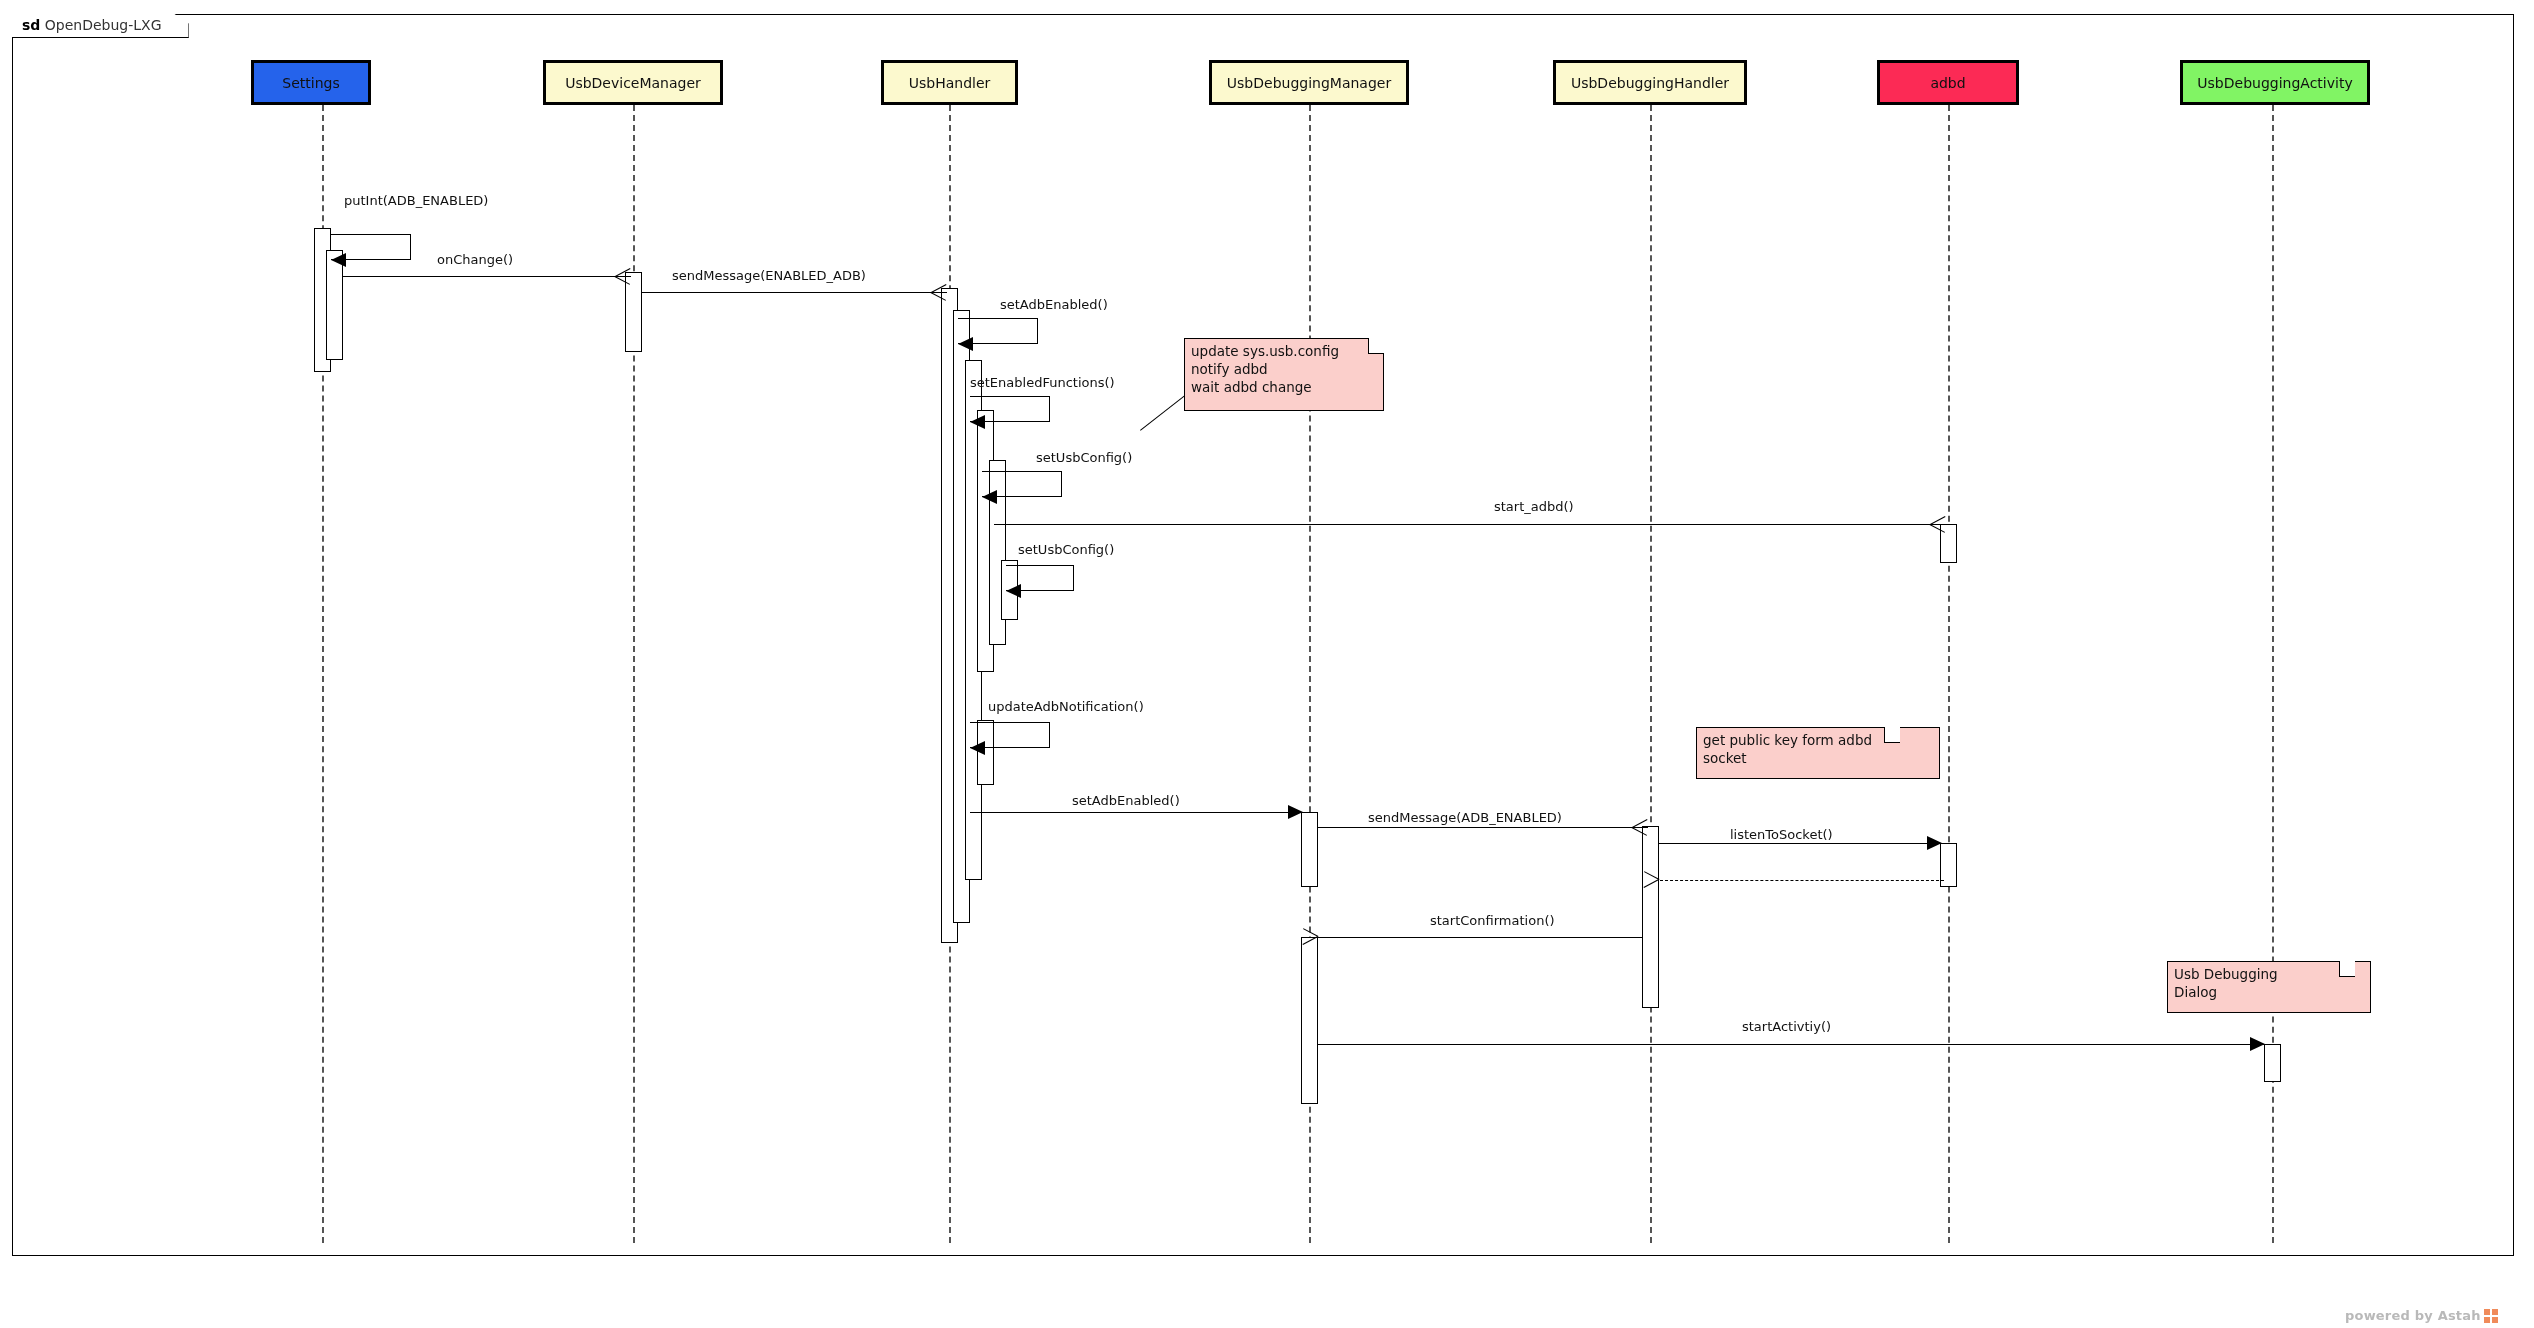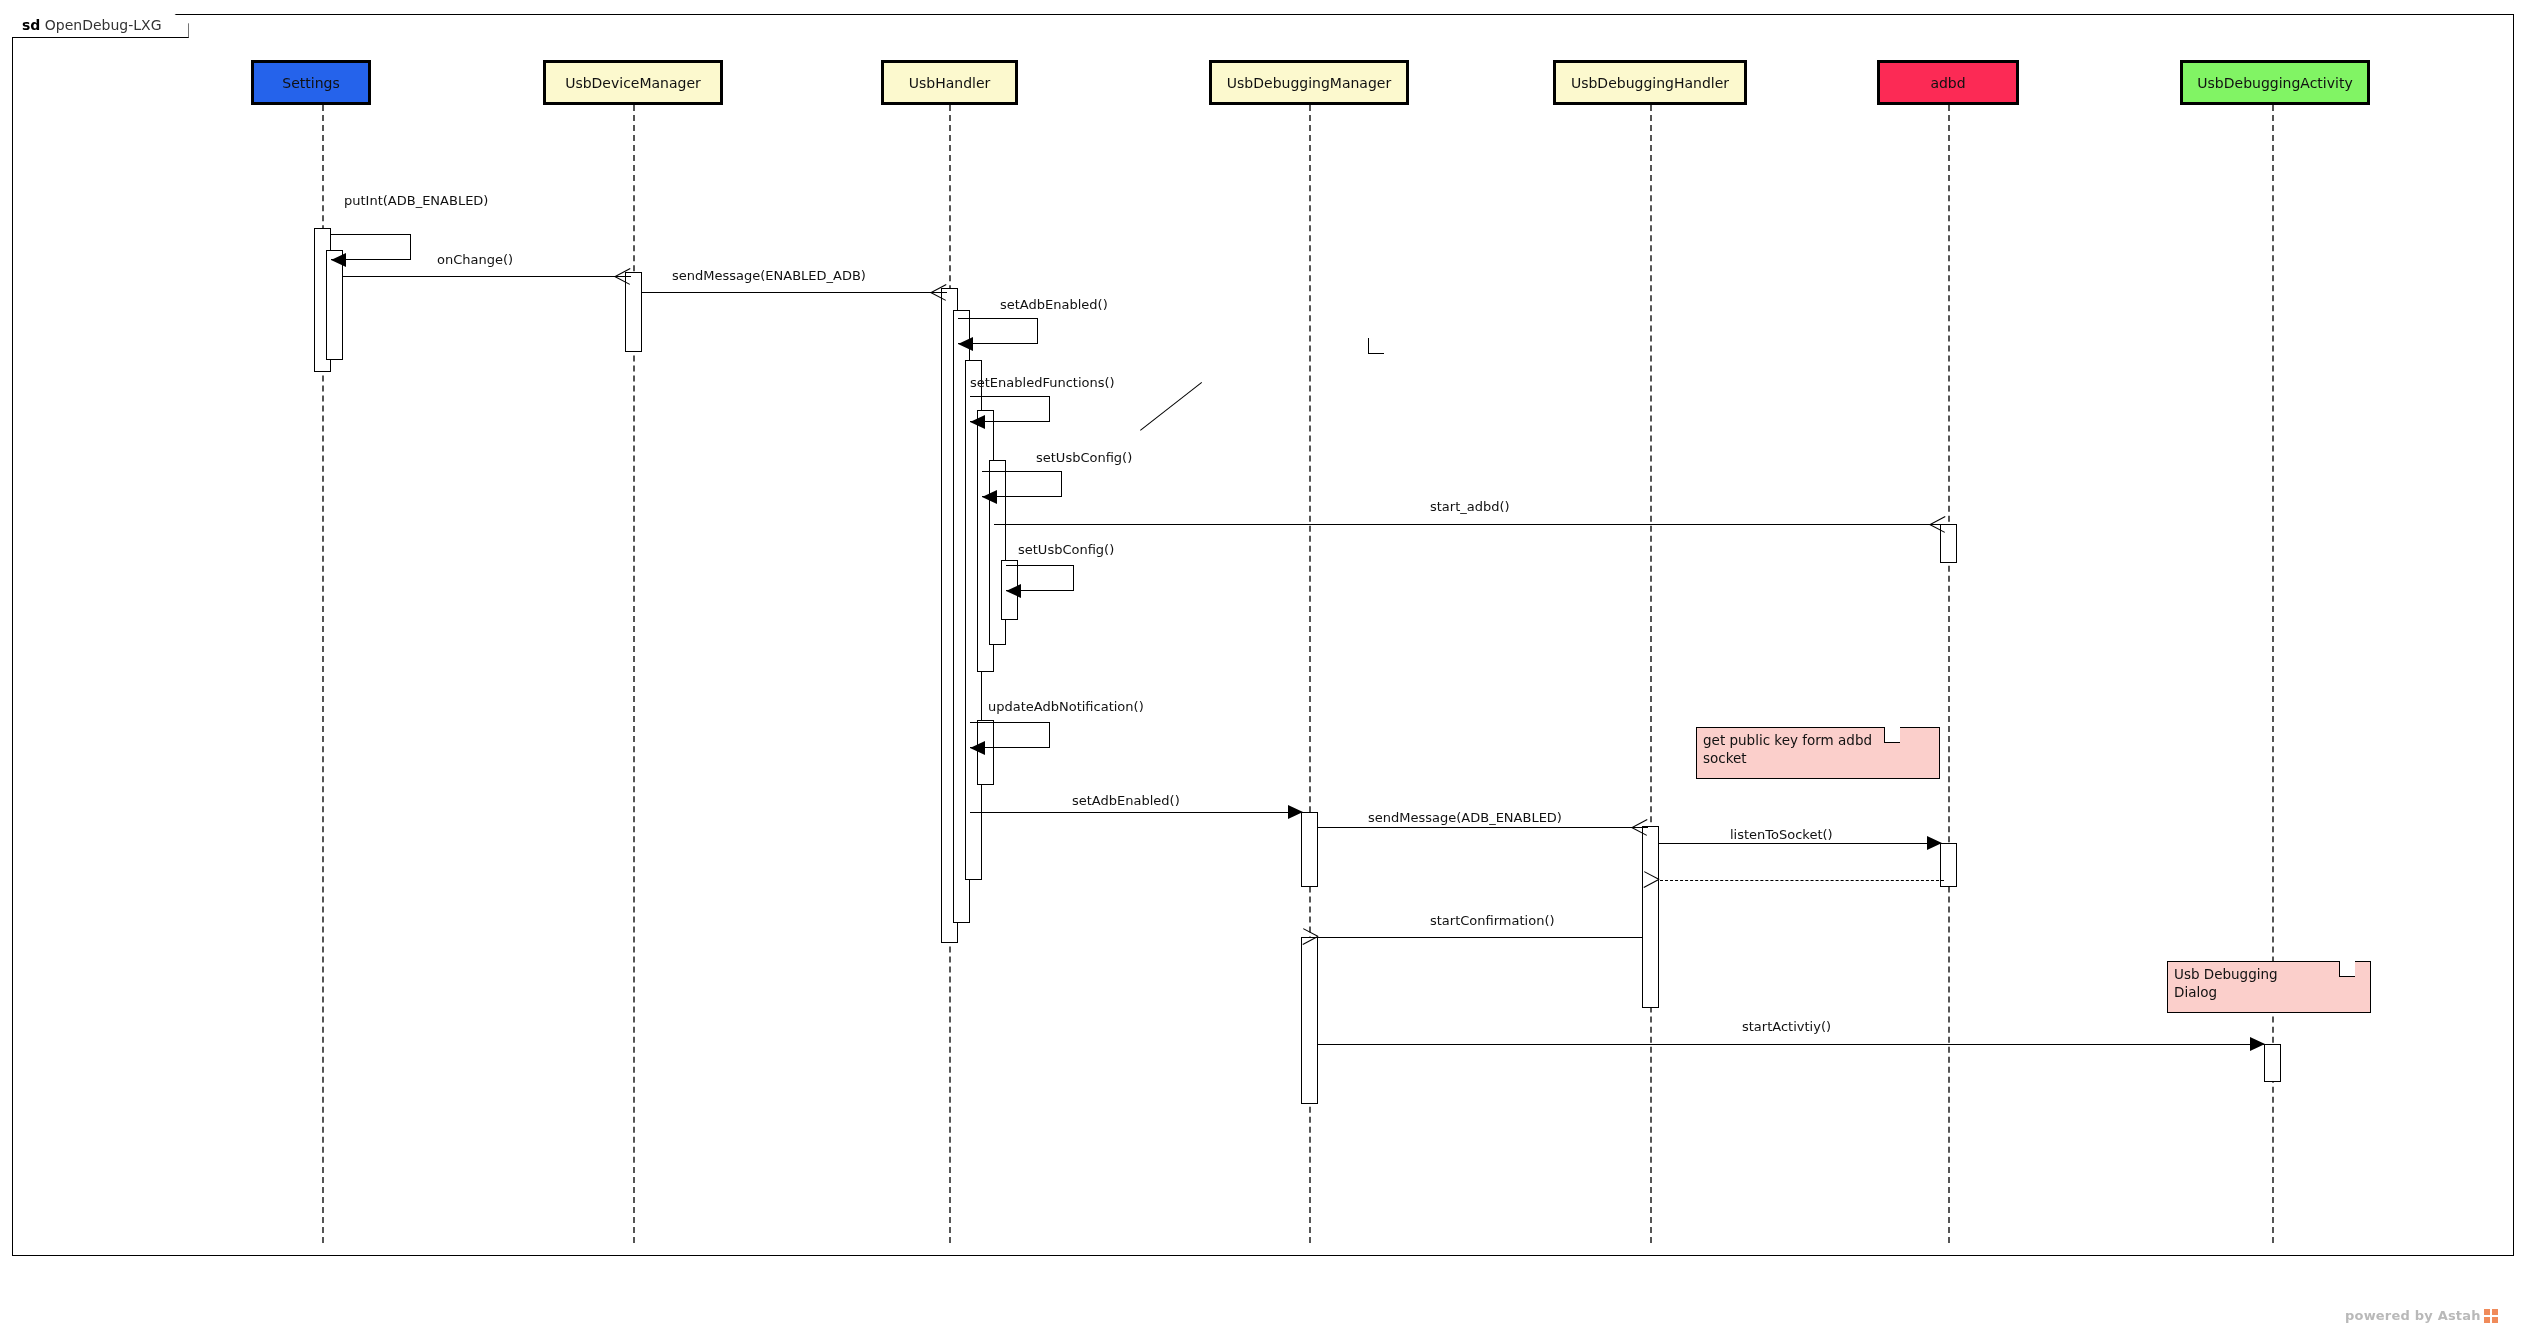--- a/index.html
+++ b/index.html
@@ -137,21 +137,21 @@
   <div class="arrow-solid left" style="left:958px;top:337px;"></div>
 
   <div class="msg-label" style="left:970px;top:375px;">setEnabledFunctions()</div>
   <div class="selfcall" style="left:970px;top:396px;width:80px;height:26px;"></div>
   <div class="arrow-solid left" style="left:970px;top:415px;"></div>
 
   <div class="msg-label" style="left:1036px;top:450px;text-align:right;">setUsbConfig()</div>
   <div class="selfcall" style="left:982px;top:471px;width:80px;height:26px;"></div>
   <div class="arrow-solid left" style="left:982px;top:490px;"></div>
 
-  <div class="msg-label" style="left:1430px;top:499px;">start_adbd()</div>
+  <div class="msg-label" style="left:1494px;top:499px;">start_adbd()</div>
   <div class="msg-line" style="left:994px;top:524px;width:952px;"></div>
   <div class="arrow-open" style="left:1930px;top:516px;">
     <i style="transform:rotate(28deg);"></i>
       <i style="transform:rotate(-28deg);"></i>
   </div>
 
   <div class="msg-label" style="left:1018px;top:542px;">setUsbConfig()</div>
   <div class="selfcall" style="left:1006px;top:565px;width:68px;height:26px;"></div>
   <div class="arrow-solid left" style="left:1006px;top:584px;"></div>
 
@@ -185,20 +185,23 @@
   <div class="arrow-open" style="left:1318px;top:929px;">
     <i style="transform:rotate(152deg);"></i>
       <i style="transform:rotate(208deg);"></i>
   </div>
 
   <div class="msg-label" style="left:1742px;top:1019px;">startActivtiy()</div>
   <div class="msg-line" style="left:1318px;top:1044px;width:950px;"></div>
   <div class="arrow-solid right" style="left:2250px;top:1037px;"></div>
 
   <div class="note-link" style="left:1140px;top:430px;width:78px;transform:rotate(-38deg);"></div>
+  <div class="note" style="left:1184px;top:338px;width:200px;height:73px;background:#FBCFCB;">update sys.usb.config
+notify adbd
+wait adbd change</div>
   <div class="note-fold" style="left:1368px;top:338px;"></div>
 
   <div class="note" style="left:1696px;top:727px;width:244px;height:52px;background:#FBCFCB;">get public key form adbd
 socket</div>
   <div class="note-fold" style="left:1884px;top:727px;"></div>
 
   <div class="note" style="left:2167px;top:961px;width:204px;height:52px;background:#FBCFCB;">Usb Debugging
 Dialog</div>
   <div class="note-fold" style="left:2339px;top:961px;"></div>
 

